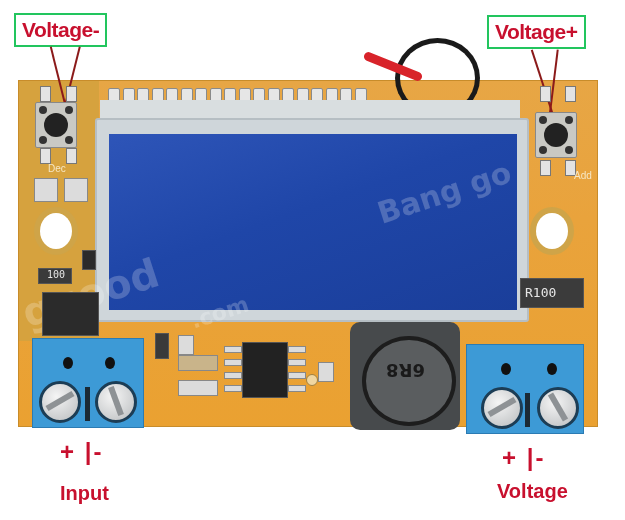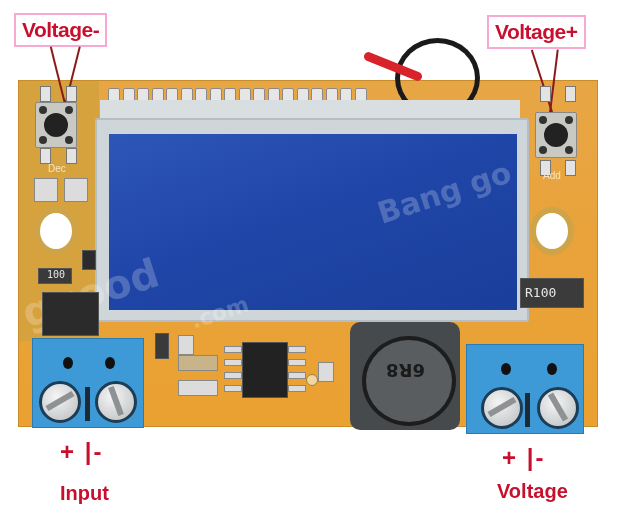--- a/index.html
+++ b/index.html
@@ -1,21 +1,21 @@
 <!DOCTYPE html>
 <html><head>
   <meta charset="utf-8">
   <style>
     html, body { margin: 0; padding: 0; background: #ffffff; }
     body { width: 625px; height: 520px; position: relative; overflow: hidden; font-family: "Liberation Sans", sans-serif; }
     .abs { position: absolute; }
 
     
     .callout {
-      position: absolute; border: 2px solid #f9a8d4; background: #fff;
+      position: absolute; border: 2px solid #22c55e; background: #fff;
       color: #c8102e; font-weight: bold; font-size: 21px; line-height: 26px;
       padding: 2px 6px; font-family: "Liberation Sans", sans-serif; letter-spacing: -0.5px;
     }
     .leader { position: absolute; height: 1.5px; background: #8b1a1a; transform-origin: 0 50%; }
 
     
     .pcb {
       position: absolute; left: 18px; top: 80px; width: 578px; height: 345px;
       background: linear-gradient(180deg, #e7a645 0%, #e9a33c 40%, #eaa131 100%);
       border: 1px solid #c88c2a;
@@ -142,21 +142,21 @@
 <div class="tab" style="left:565px; top:86px;"></div>
 <div class="switch" style="left:535px; top:112px;">
   <div class="corner" style="left:3px; top:3px;"></div>
   <div class="corner" style="right:3px; top:3px;"></div>
   <div class="corner" style="left:3px; bottom:3px;"></div>
   <div class="corner" style="right:3px; bottom:3px;"></div>
   <div class="knob"></div>
 </div>
 <div class="tab" style="left:540px; top:160px;"></div>
 <div class="tab" style="left:565px; top:160px;"></div>
-<div class="silk" style="left:543px; top:170px;text-align:right;">Add</div>
+<div class="silk" style="left:574px; top:170px;text-align:right;">Add</div>
 
 <div class="pad" style="left:34px; top:178px; width:22px; height:22px;"></div>
 <div class="pad" style="left:64px; top:178px; width:22px; height:22px;"></div>
 
 <div class="hole" style="left:40px; top:213px;"></div>
 <div class="hole" style="left:536px; top:213px;"></div>
 
 <div class="smd" style="left:38px; top:268px; width:32px; height:14px; background:#3a3a3a;">
   <span class="resistor-label" style="left:8px; top:0;">100</span>
 </div>

